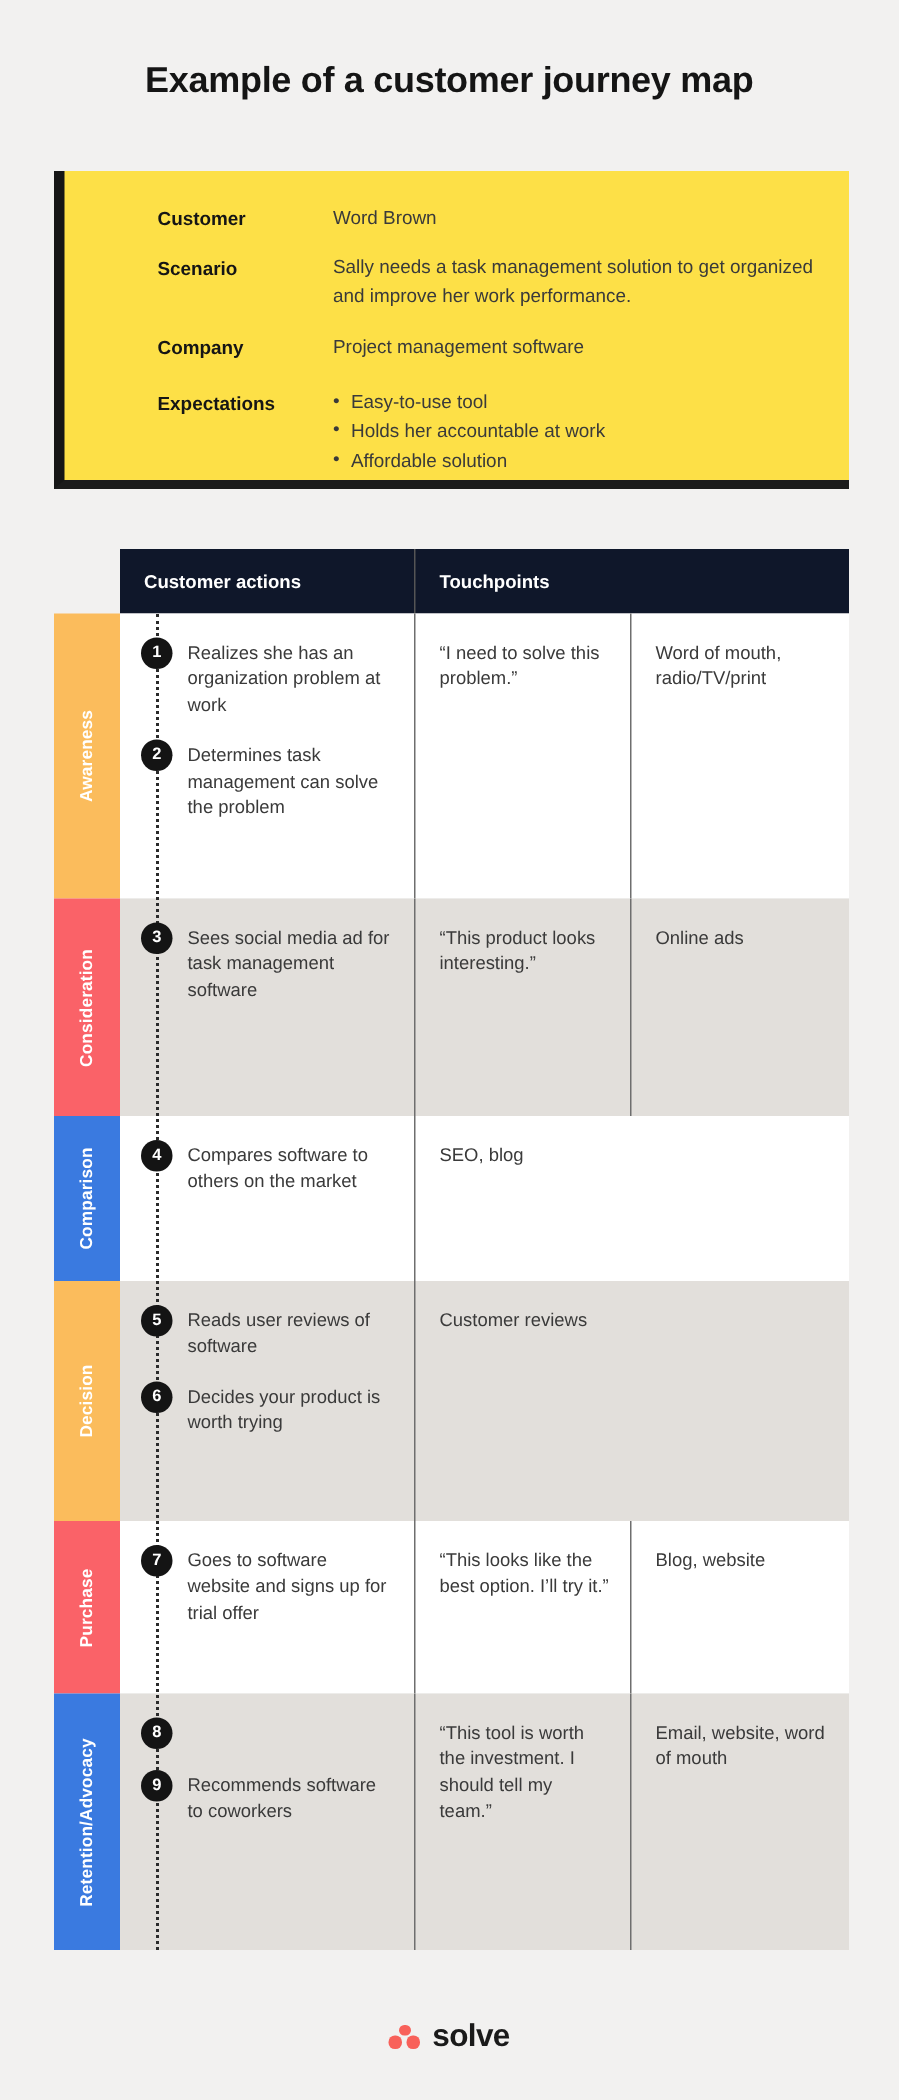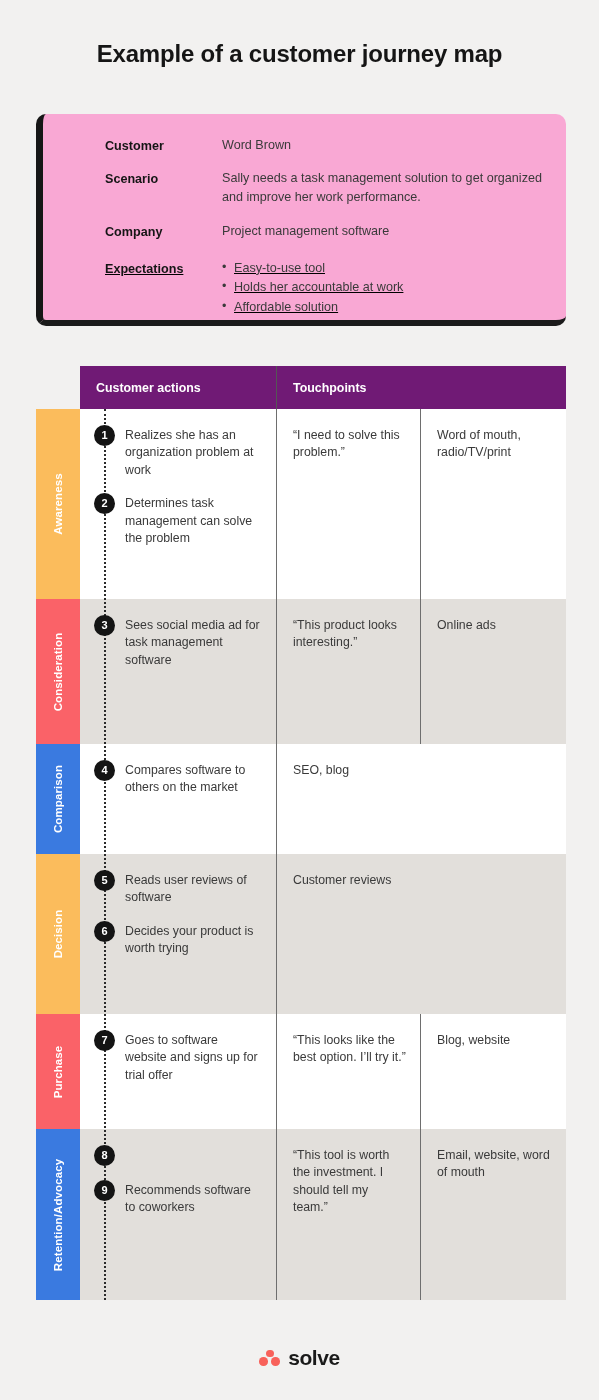--- a/index.html
+++ b/index.html
@@ -26,24 +26,23 @@
     letter-spacing: -0.2px;
   }
 
   
   .info-box {
     position: absolute;
     left: 36px;
     top: 114px;
     width: 530px;
     height: 212px;
-    background: #f9a8d4;
+    background: #fde047;
     border-left: 7px solid #161616;
     border-bottom: 6px solid #1b1b1b;
-    border-radius: 10px;
   }
   .info-rows {
     padding: 22px 0 0 62px;
   }
   .info-row {
     display: flex;
     align-items: flex-start;
     margin-bottom: 14px;
   }
   .info-label {
@@ -84,21 +83,21 @@
     width: 530px;
   }
 
   
   .jhead {
     position: absolute;
     left: 44px;
     top: 0;
     width: 486px;
     height: 43px;
-    background: #701a75;
+    background: #0f172a;
     display: flex;
     align-items: center;
   }
   .jhead .hcell {
     color: #ffffff;
     font-size: 12.4px;
     font-weight: bold;
     padding-left: 16px;
     height: 100%;
     display: flex;
@@ -243,21 +242,21 @@
     <div class="info-row">
       <div class="info-label">Scenario</div>
       <div class="info-value" style="width:330px;">Sally needs a task management solution to get organized and improve her work performance.</div>
     </div>
 
     <div class="info-row">
       <div class="info-label">Company</div>
       <div class="info-value">Project management software</div>
     </div>
 
-    <div class="info-row" style="margin-top:18px;text-decoration:underline;">
+    <div class="info-row" style="margin-top:18px;">
       <div class="info-label">Expectations</div>
       <ul class="info-list">
         <li>Easy-to-use tool</li>
         <li>Holds her accountable at work</li>
         <li>Affordable solution</li>
       </ul>
     </div>
 
   </div>
 </div>

